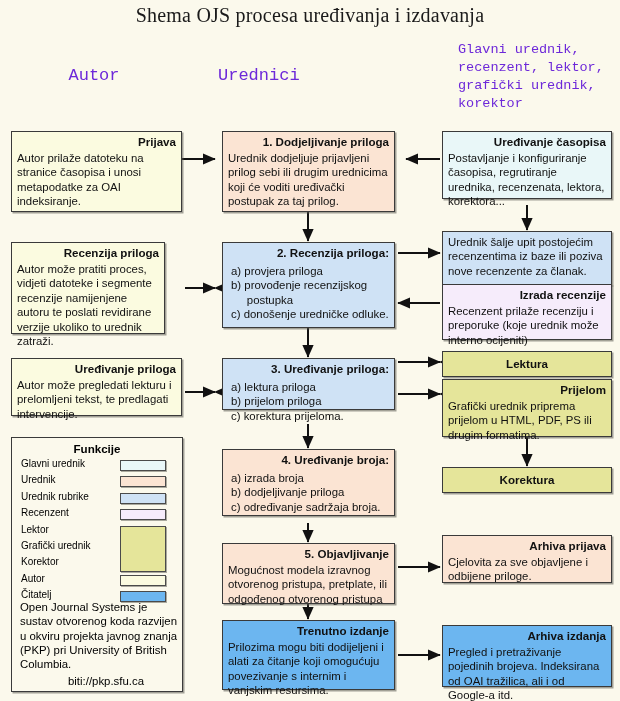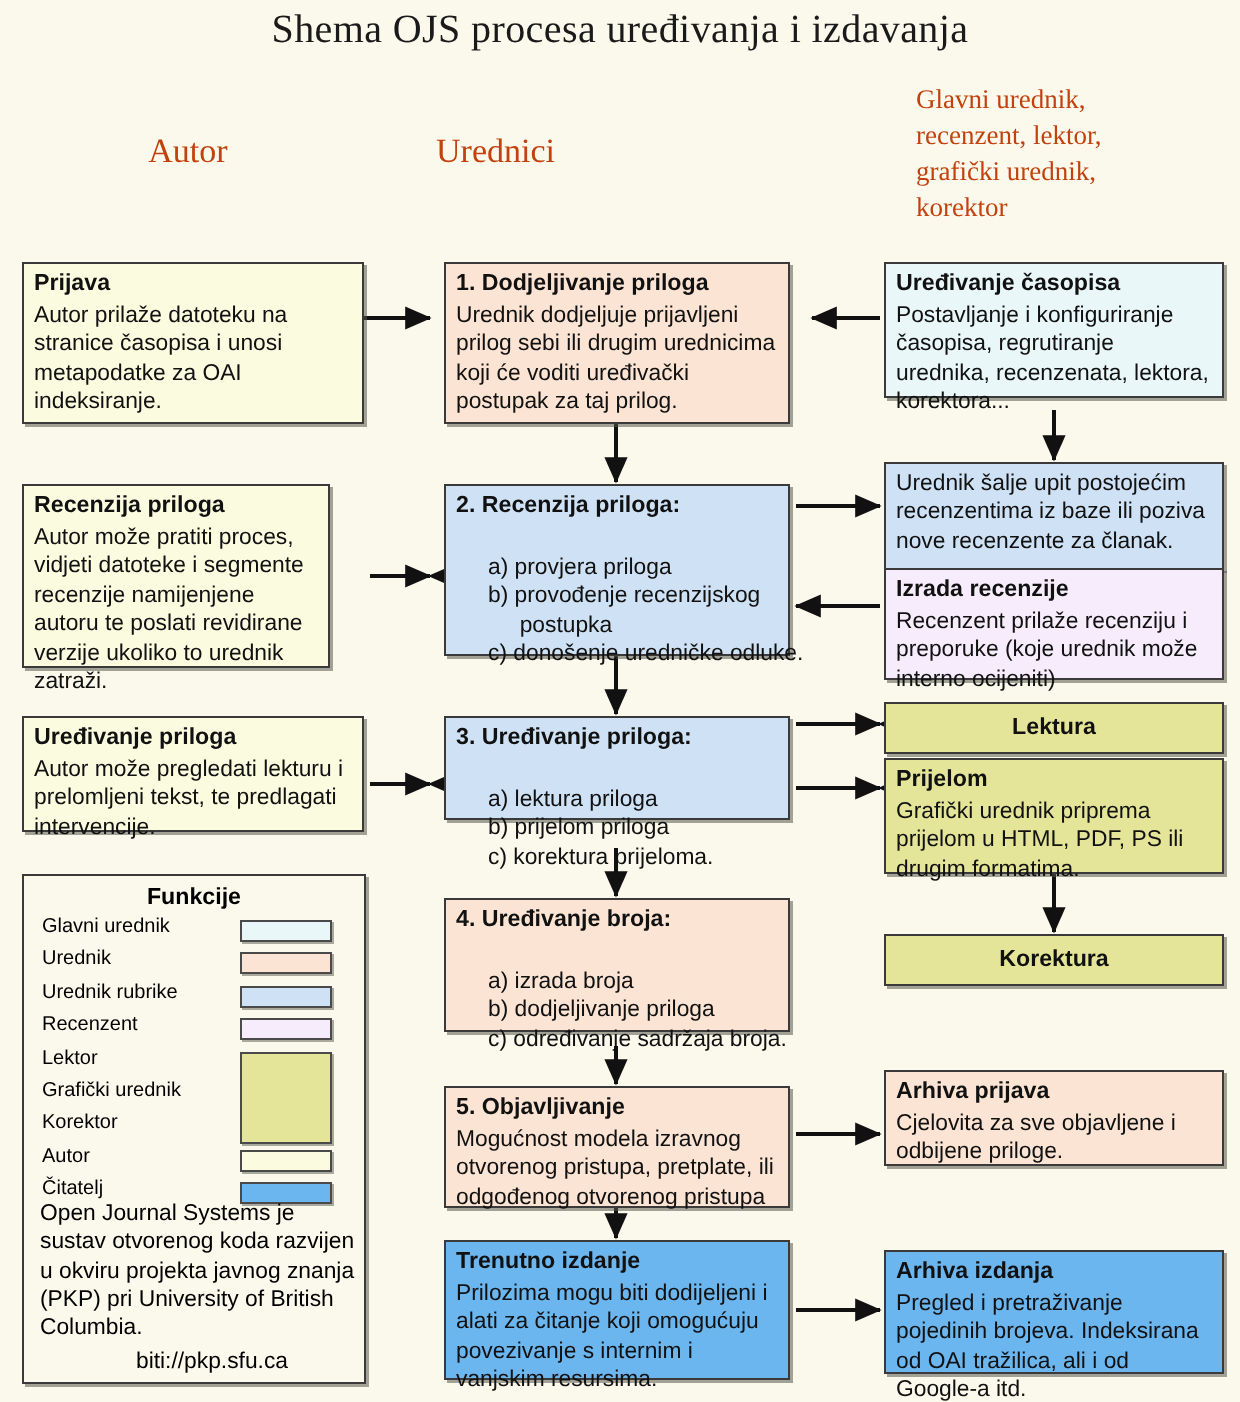--- a/index.html
+++ b/index.html
@@ -12,42 +12,42 @@
     color:#000;
   }
   #canvas{position:absolute;inset:0;}
   .title{
     position:absolute;left:0;top:4px;width:620px;text-align:center;
     font-family:"Liberation Serif", serif;
     font-size:20px;letter-spacing:.2px;color:#1a1a1a;
   }
   .colhead{
     position:absolute;
-    font-family:Liberation Serif, serif;
-    font-size:17px;color:#c2410c;
+    font-family:Liberation Mono, monospace;
+    font-size:17px;color:#6d28d9;
   }
   .colhead.multi{font-size:13.5px;line-height:1.33;}
   .box{
     position:absolute;
     border:1px solid #3a3a3a;
     box-sizing:border-box;
     padding:3px 5px 4px 5px;
     font-size:11.4px;
     line-height:1.27;
     color:#111;
     box-shadow:1.5px 1.5px 0 rgba(90,90,80,.55);
   }
   .box .bt{
-    display:block;font-weight:bold;text-align:left;font-size:11.6px;
+    display:block;font-weight:bold;text-align:right;font-size:11.6px;
     margin-bottom:1px;
   }
   .box .bb{display:block;}
   .box.onlytitle{display:flex;align-items:center;justify-content:center;padding:12px;}
   .box.onlytitle .bt{margin:0;}
-  .list{margin:16px;padding:0;list-style:none;}
+  .list{margin:3px;padding:0;list-style:none;}
   .list li{white-space:pre;}
   
   .legend{
     position:absolute;left:11px;top:437px;width:172px;height:255px;
     border:1px solid #3a3a3a;background:#fbf9ec;box-sizing:border-box;
     box-shadow:1.5px 1.5px 0 rgba(90,90,80,.55);
   }
   .legend h4{
     margin:4px 0 3px 0;text-align:center;font-size:11.6px;font-weight:bold;
   }

